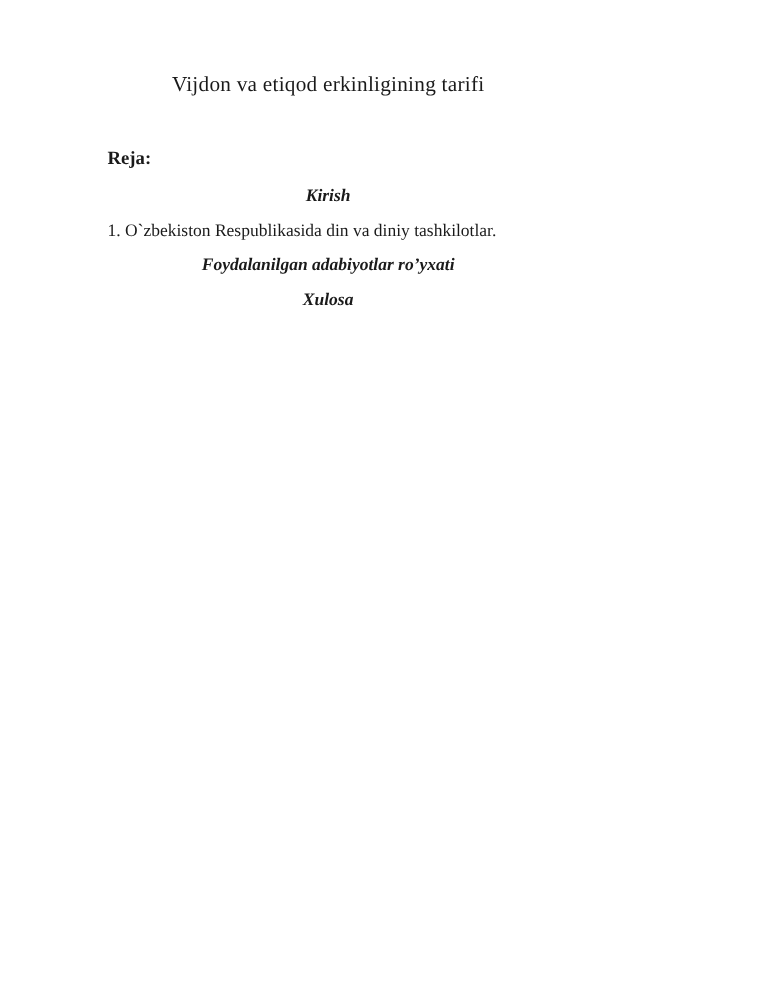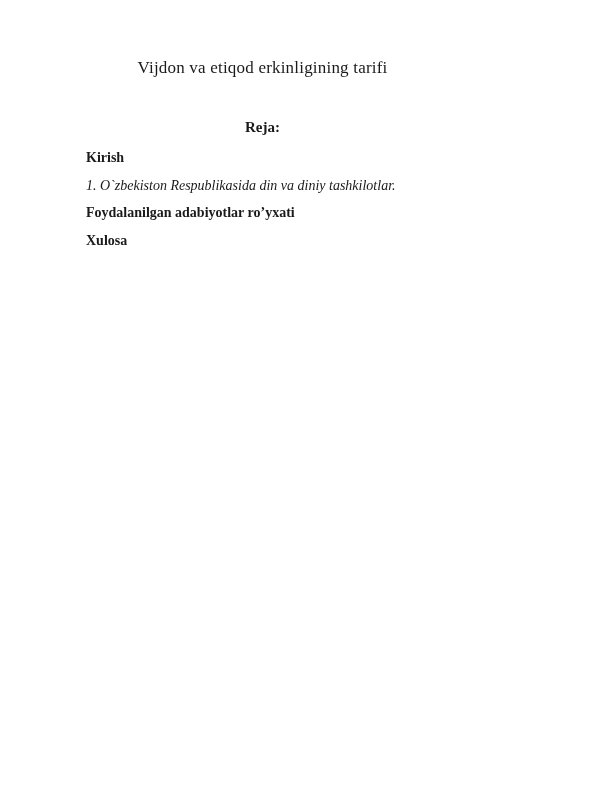--- a/index.html
+++ b/index.html
@@ -29,36 +29,37 @@
     font-weight: 400;
     line-height: 22px;
     text-align: center;
     letter-spacing: 0.2px;
   }
   .plan-heading {
     margin: 39px 0 0 0;
     font-size: 15px;
     font-weight: 700;
     line-height: 18px;
-    text-align: center;
+    text-align: left;
   }
   .outline {
     margin-top: 8px;
   }
   .line {
     margin: 0;
     font-size: 14px;
     line-height: 27.5px;
   }
   .italic {
-    font-style: italic;
     font-weight: 400;
   }
   .bold-italic {
+    font-style: italic;
     font-weight: 700;
+    text-align: center;
   }
   .justified {
     text-align: justify;
   }
 </style>
 </head>
 <body>
 
 <div class="page">
   <div class="content">

